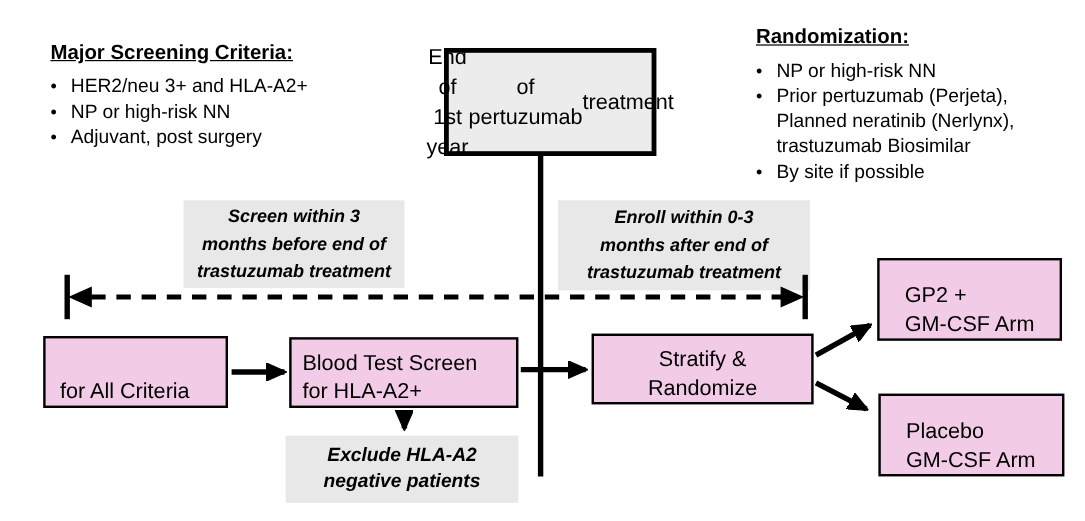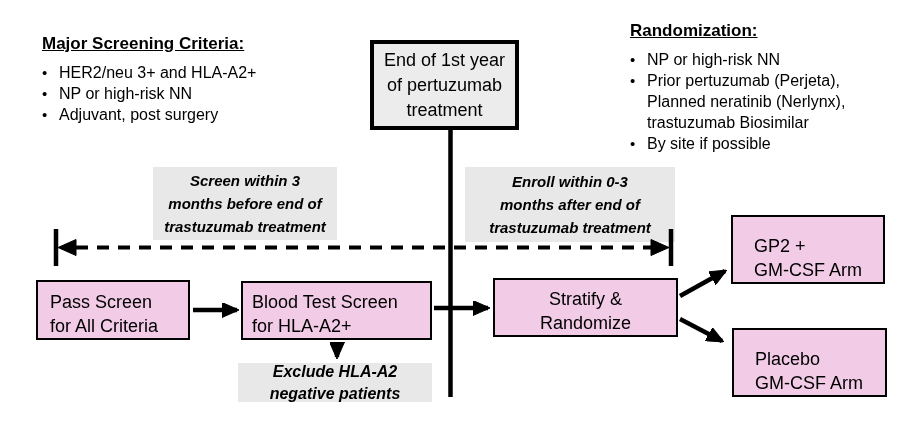--- a/index.html
+++ b/index.html
@@ -12,35 +12,35 @@
   .panel-heading {
     font-size:17px; font-weight:bold; text-decoration:underline;
     line-height:22px; margin-bottom:7px; white-space:nowrap;
   }
   .bullet-row { display:flex; font-size:16px; line-height:21px; }
   .dot { flex:0 0 17px; width:17px; font-size:15px; }
   .bullet-text { white-space:nowrap; }
   .ln { display:block; }
   
   .end-box {
-    position:absolute; left:370px; top:40px; width:149px; height:90px;
+    position:absolute; left:370px; top:40px; width:177px; height:90px;
     background:#ECECEC; border:4px solid #000; box-sizing:border-box;
-    display:flex; flex-direction:column; justify-content:center; align-items:center;
+    display:flex; flex-direction:row; justify-content:center; align-items:center;
     font-size:18px; line-height:25px; text-align:center;
   }
   
   .glabel {
     position:absolute; background:#E8E8E8;
     font-style:italic; font-weight:bold; font-size:15px; line-height:23px;
     display:flex; flex-direction:column; justify-content:center; align-items:center;
     text-align:center;
   }
   .screen-label { left:153px; top:167px; width:184px; height:73px; }
   .enroll-label { left:465px; top:167px; width:210px; height:75px; }
-  .exclude-label { left:238px; top:363px; width:194px; height:39px; font-size:16px; line-height:22px; }
+  .exclude-label { left:238px; top:363px; width:194px; height:56px; font-size:16px; line-height:22px; }
   
   .pink {
     position:absolute; background:#F2CBE7; border:2px solid #000; box-sizing:border-box;
     display:flex; flex-direction:column; justify-content:flex-end;
     font-size:18px; line-height:24px;
   }
   .pass-box     { left:36px;  top:280px; width:154px; height:60px; padding-left:12px; }
   .blood-box    { left:241px; top:281px; width:191px; height:59px; padding-left:9px; }
   .stratify-box { left:493px; top:278px; width:185px; height:59px; align-items:center; text-align:center; }
   .gp2-box      { left:731px; top:215px; width:154px; height:69px; padding-left:21px; }
@@ -102,21 +102,20 @@
     <span class="ln">trastuzumab treatment</span>
   </div>
 
   <div class="glabel enroll-label">
     <span class="ln">Enroll within 0-3</span>
     <span class="ln">months after end of</span>
     <span class="ln">trastuzumab treatment</span>
   </div>
 
   <div class="pink pass-box">
-    <span class="ln">Pass Screen</span>
     <span class="ln">for All Criteria</span>
   </div>
 
   <div class="pink blood-box">
     <span class="ln">Blood Test Screen</span>
     <span class="ln">for HLA-A2+</span>
   </div>
 
   <div class="pink stratify-box">
     <span class="ln">Stratify &amp;</span>

